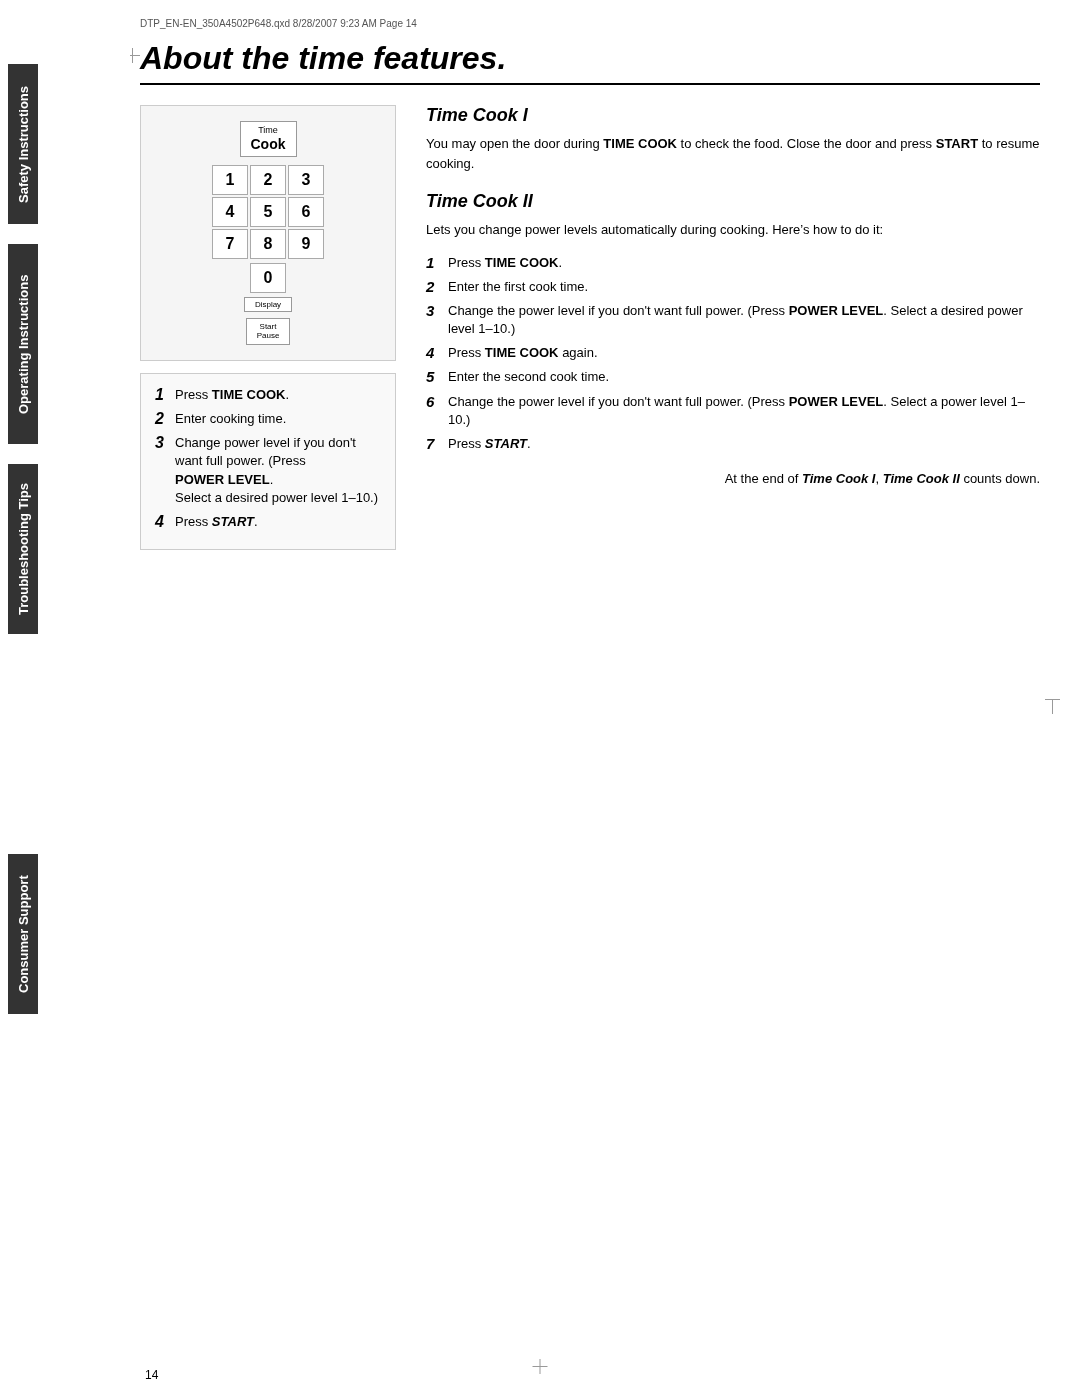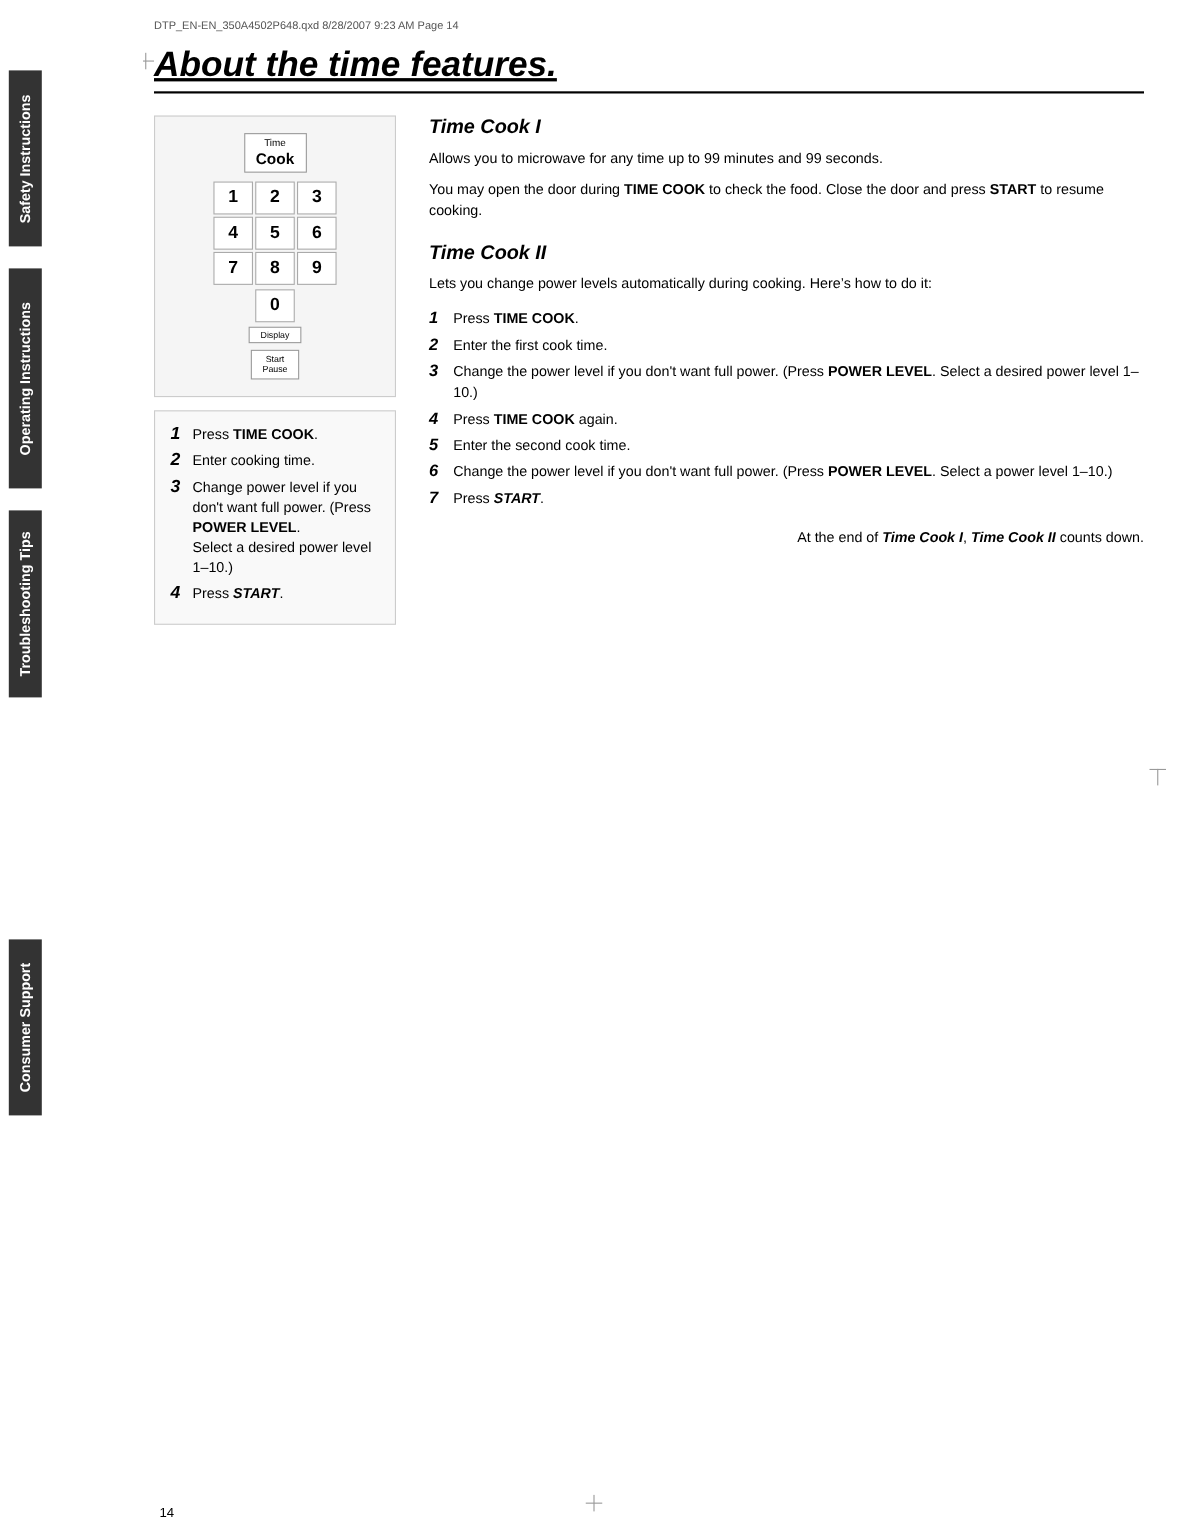--- a/index.html
+++ b/index.html
@@ -89,32 +89,31 @@
     }
 
     
     .page-title {
       font-size: 32px;
       font-style: italic;
       font-weight: bold;
       border-bottom: 2px solid #000;
       padding-bottom: 6px;
       margin-bottom: 20px;
-      text-decoration: underline;
     }
 
     
     .two-col {
       display: flex;
       gap: 30px;
     }
 
     
     .left-col {
-      width: 220px;
+      width: 256px;
       flex-shrink: 0;
     }
 
     
     .keypad-box {
       border: 1px solid #ccc;
       background: #f5f5f5;
       padding: 15px;
       display: flex;
       flex-direction: column;
@@ -410,21 +409,20 @@
         </div>
 
       </div>
 
     </div>
 
     <div class="right-col">
 
       <div class="section-title"><em>Time Cook I</em></div>
 
-      <p class="section-para">Allows you to microwave for any time up to 99 minutes and 99 seconds.</p>
       <p class="section-para">
         You may open the door during <strong>TIME COOK</strong> to check the food. Close the door and press <strong>START</strong> to resume cooking.
       </p>
 
       <div class="section-divider"></div>
       <div class="section-title"><em>Time Cook II</em></div>
       <p class="section-para">Lets you change power levels automatically during cooking. Here’s how to do it:</p>
 
       <div class="steps-right">
 

